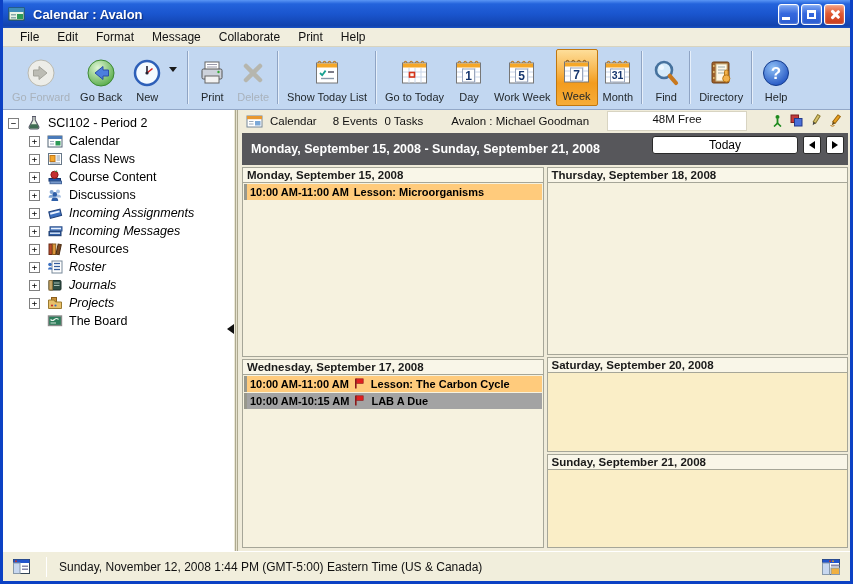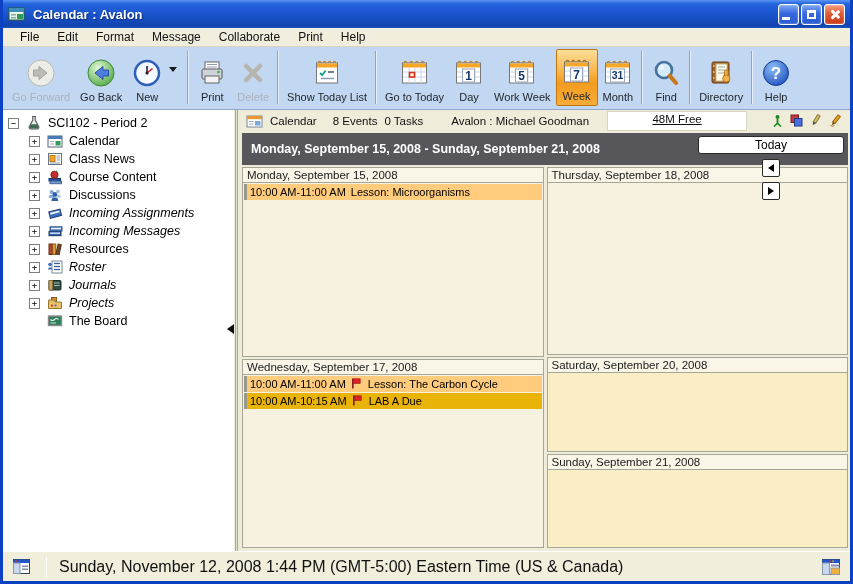--- a/index.html
+++ b/index.html
@@ -80,53 +80,53 @@
 
   
   .calpane { flex: 1; background: #F0ECDA; display: flex; flex-direction: column; padding: 1px 2px 3px 2px; }
 
   .infobar { height: 20px; display: flex; align-items: center; font-size: 11.5px; color: #111; padding: 0 4px; }
   .infobar .mini-cal { margin-right: 7px; display:flex; }
   .info-title { margin-right: 16px; }
   .info-events { margin-right: 7px; }
   .info-tasks { margin-right: 28px; }
   .info-account { margin-right: 18px; }
-  .free-box { background: #fff; border: 1px solid #D8D4C2; width: 140px; text-align: center; height: 20px; line-height: 15px; text-decoration: underline; }
+  .free-box { background: #fff; border: 1px solid #D8D4C2; width: 140px; text-align: center; height: 20px; line-height: 15px; }
   .info-spacer { flex: 1; }
   .info-icons { display: flex; align-items: center; gap: 7px; padding-right: 2px; }
 
   .weekbar { height: 32px; margin-top: 2px; background: #57575B; position: relative;
     display: flex; align-items: center; color: #fff; font-weight: bold; font-size: 12.5px; padding-left: 9px; }
-  .week-controls { position: absolute; right: 4px; top: 3px; display: flex; align-items: center; gap: 5px; flex-direction: column; }
+  .week-controls { position: absolute; right: 4px; top: 3px; display: flex; align-items: center; gap: 5px; }
   .today-btn { width: 146px; height: 18px; background: #fff; border: 1px solid #2A2A2A; border-radius: 3px;
     color: #000; font-weight: normal; font-size: 12px; text-align: center; line-height: 16px; }
   .navbtn { width: 18px; height: 18px; background: #fff; border: 1px solid #2A2A2A; border-radius: 2px;
     display: flex; align-items: center; justify-content: center; }
   .tri-left  { width:0; height:0; border-top:4.5px solid transparent; border-bottom:4.5px solid transparent; border-right:6px solid #000; }
   .tri-right { width:0; height:0; border-top:4.5px solid transparent; border-bottom:4.5px solid transparent; border-left:6px solid #000; }
 
   .grid { flex: 1; display: flex; gap: 3px; margin-top: 2px; }
   .gcol { flex: 1; display: flex; flex-direction: column; gap: 2px; }
-  .daycell { border: 1px solid #A6A698; display: flex; flex-direction: column; min-height: 0; }
+  .daycell { border: 1px solid #A6A698; display: flex; flex-direction: column; min-height: 0; font-weight: bold; }
   .dayhead { background: #F9F6E8; font-size: 11.5px; color: #1a1a1a; padding: 0 4px; height: 15px; line-height: 14px;
     border-bottom: 1px solid #A6A698; white-space: nowrap; overflow: hidden; }
   .daybody { flex: 1; background: #F6F2DF; padding-top: 1px; overflow: hidden; }
   .daybody.weekend { background: #FAEEC7; }
   .event { height: 16px; margin: 0 1px 1px 1px; border-left: 3px solid #98988C;
     display: flex; align-items: center; font-size: 11px; color: #000; padding: 0 3px; white-space: nowrap; overflow: hidden; }
   .event.orange { background: #FFCB7C; }
-  .event.blue   { background: #eab308; align-items: center; }
+  .event.blue   { background: #a3a3a3; align-items: center; }
   .ev-time { margin-right: 5px; }
   .ev-flag { margin-right: 6px; display: flex; }
 
   
   .statusbar { height: 30px; background: #F1EEDC; border-top: 1px solid #FFFFFF; display: flex; align-items: center; padding: 0 10px; }
   .status-icon { display: flex; }
   .status-sep { width: 1px; height: 20px; background: #B8B4A0; border-right: 1px solid #fff; margin: 0 12px 0 16px; }
-  .status-text { font-size: 16px; color: #111; flex: 1; }
+  .status-text { font-size: 12px; color: #111; flex: 1; }
 </style>
 </head>
 <body>
 
 <div class="window">
 
   <div class="titlebar">
     <span class="app-icon">
       <svg width="18" height="18" viewBox="0 0 18 18">
           <rect x="1" y="3" width="15" height="12" fill="#E9F3E6" stroke="#2A5C3A"></rect>

